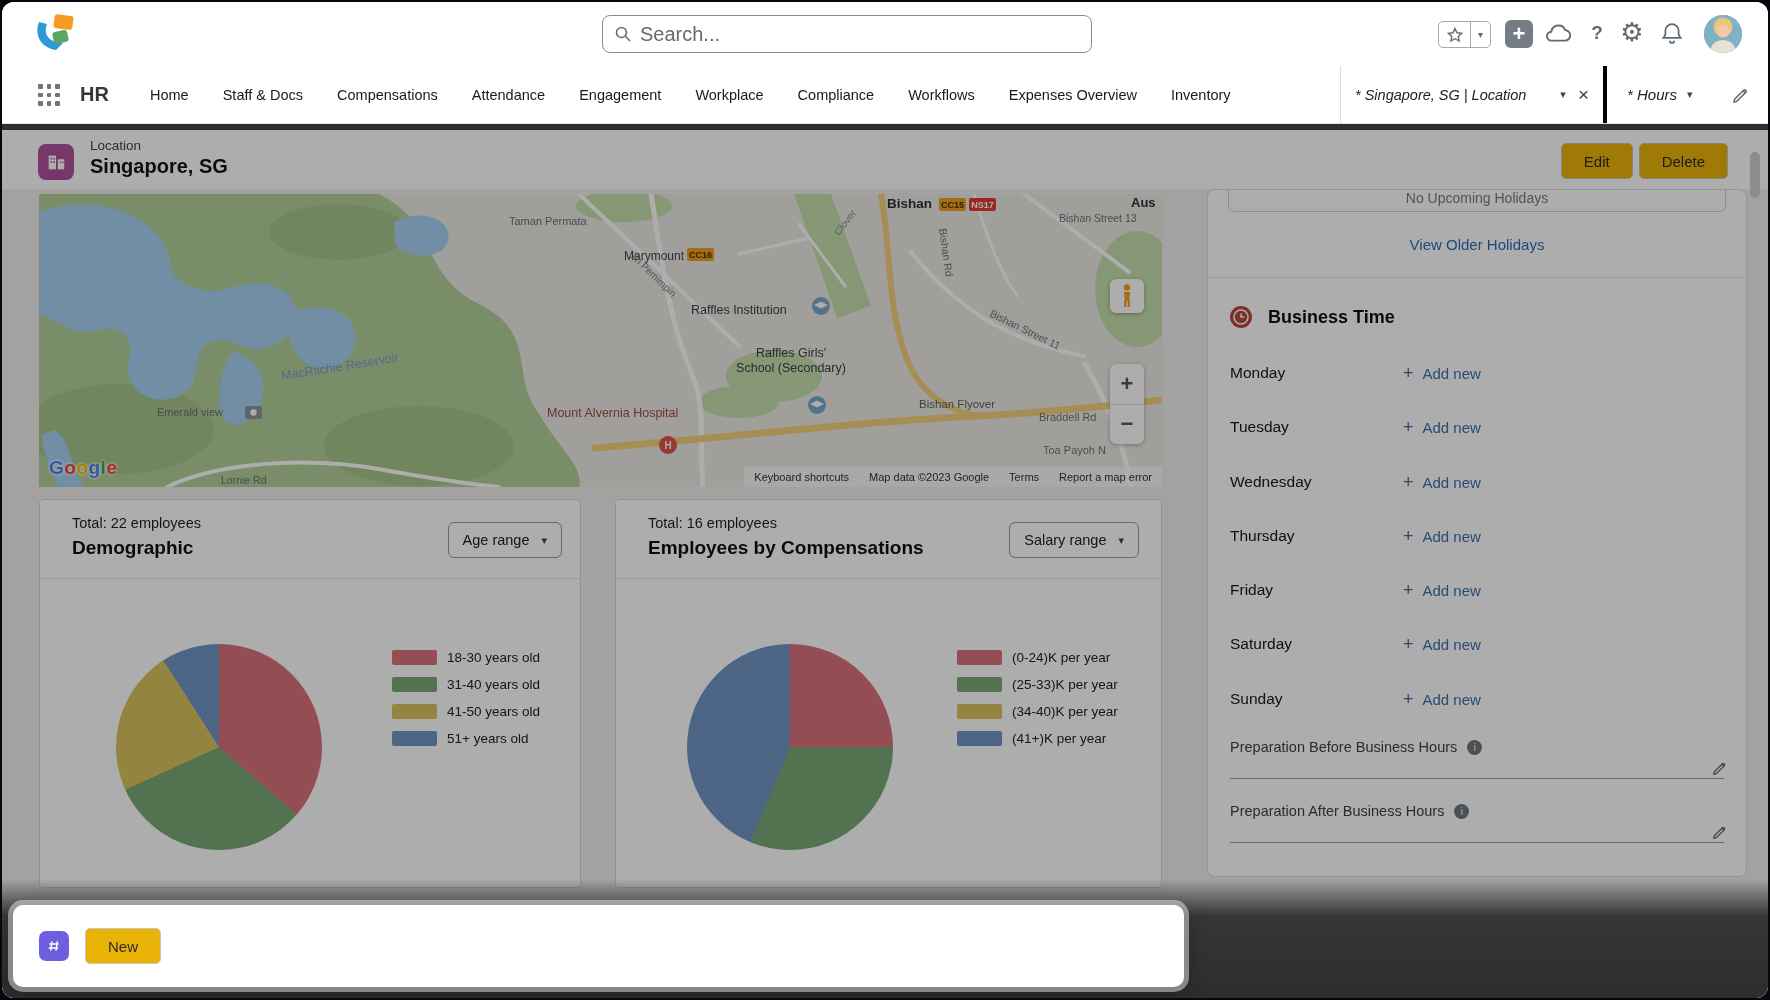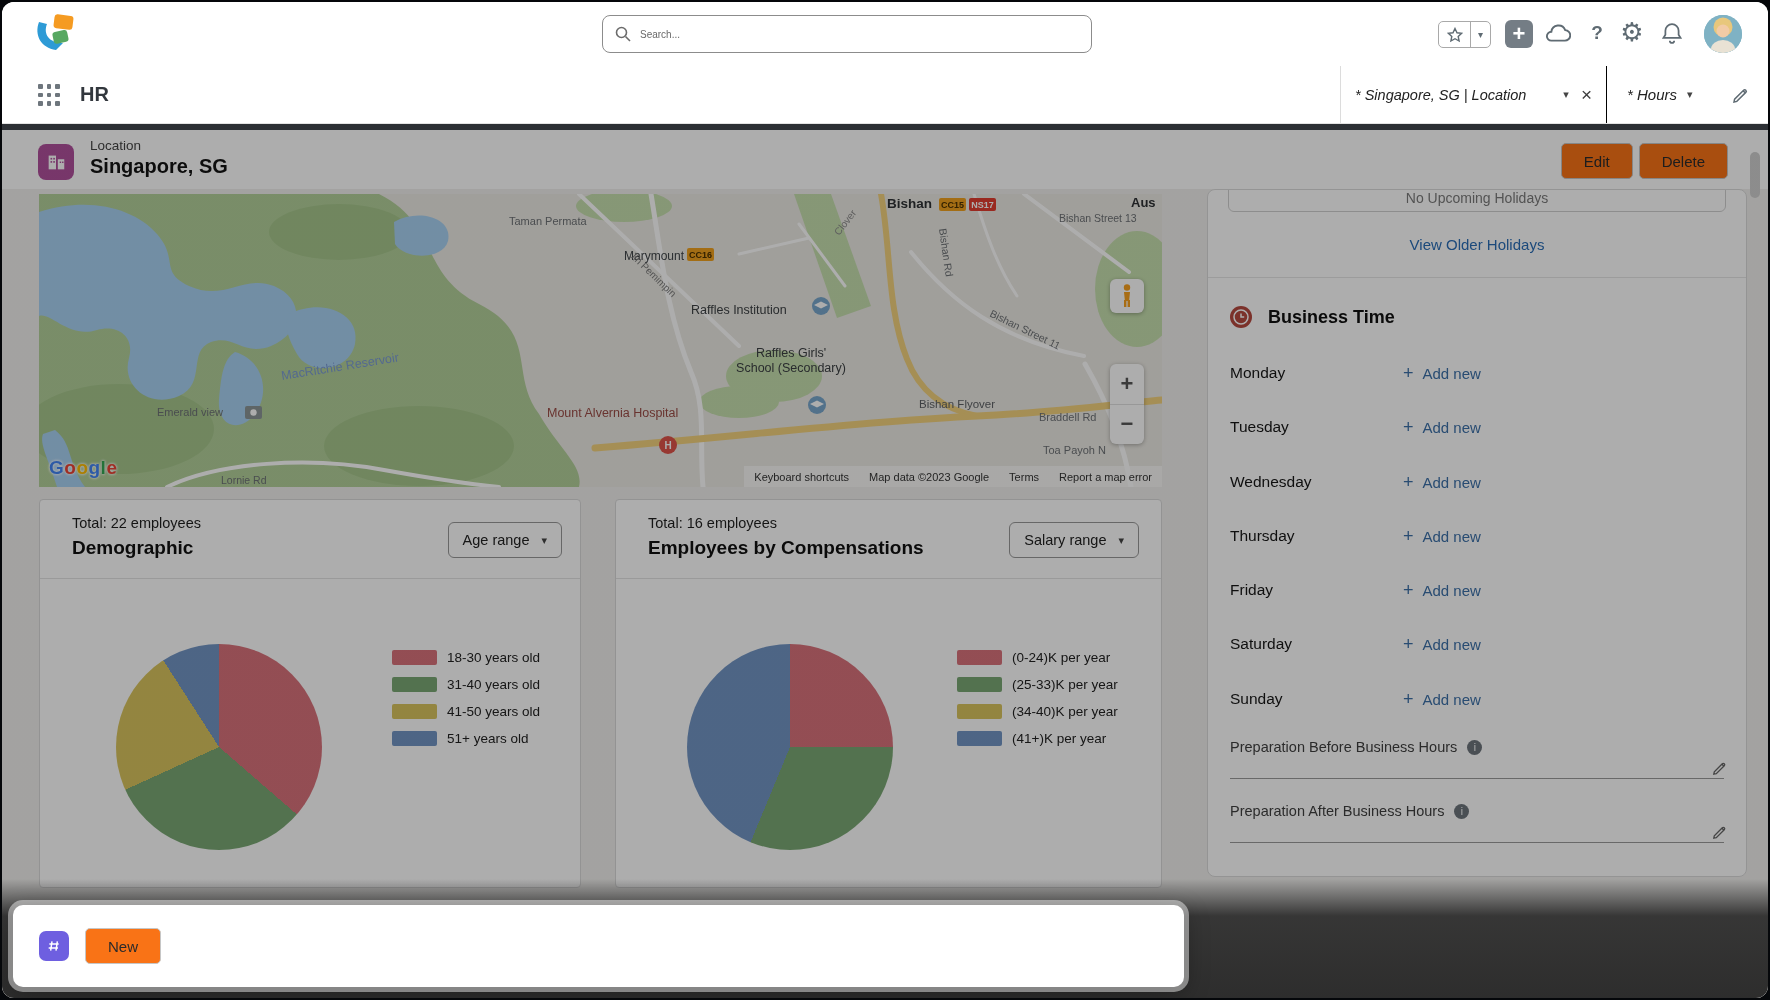--- a/index.html
+++ b/index.html
@@ -3,60 +3,60 @@
 <meta charset="utf-8">
 <style>
 *{margin:0;padding:0;box-sizing:border-box}
 html,body{width:1770px;height:1000px;background:#05070a;font-family:"Liberation Sans",sans-serif;overflow:hidden}
 .window{position:absolute;inset:2px;border-radius:12px;background:#fff;overflow:hidden}
 
 
 .topbar{position:absolute;left:0;top:0;right:0;height:64px;background:#fff;z-index:30}
 .logo{position:absolute;left:30px;top:11px;width:46px;height:42px}
 .search{position:absolute;left:600px;top:13px;width:490px;height:38px;border:1px solid #8c8c8c;border-radius:8px;background:#fff;display:flex;align-items:center;padding:0 12px;gap:9px}
-.search input{border:none;outline:none;font-size:10px;color:#737373;flex:1;background:transparent}
+.search input{border:none;outline:none;font-size:20px;color:#737373;flex:1;background:transparent}
 .search input::placeholder{color:#696969}
 .tb-btn{position:absolute;display:flex;align-items:center;justify-content:center;color:#5f6b73;cursor:pointer}
 .fav-group{left:1436px;top:19px;height:27px;border:1px solid #a9a9a9;border-radius:5px;display:flex;align-items:stretch}
 .fav-seg{width:31px;display:flex;align-items:center;justify-content:center}
 .fav-seg.drop{width:20px;border-left:1px solid #a9a9a9;font-size:10px;color:#5f6b73}
 .plus-btn{left:1503px;top:18px;width:28px;height:28px;background:#747d85;border-radius:6px;color:#fff;font-size:22px;font-weight:700;line-height:1}
 .cloud-btn{left:1540px;top:21px;width:32px;height:22px}
 .help-btn{left:1582px;top:17px;width:26px;height:28px;font-size:19px;font-weight:700}
 .gear-btn{left:1614px;top:13px;width:32px;height:34px;font-size:26px}
 .bell-btn{left:1656px;top:18px;width:28px;height:26px}
 .avatar{left:1702px;top:13px;width:38px;height:38px;border-radius:50%;overflow:hidden;background:#7fb2c4}
 
 
 .navbar{position:absolute;left:0;top:64px;right:0;height:58px;background:#fff;z-index:30;border-bottom:1px solid #e3e3e3}
 .waffle{position:absolute;left:36px;top:18px;width:23px;height:23px;display:grid;grid-template-columns:repeat(3,1fr);gap:3px;cursor:pointer}
 .waffle i{width:4.5px;height:4.5px;background:#6e767d;border-radius:1px}
 .app-name{position:absolute;left:78px;top:0;height:57px;display:flex;align-items:center;font-size:20px;font-weight:700;color:#32373d}
 .tabs{position:absolute;left:148px;top:0;height:57px;display:flex;align-items:center;gap:34px;font-size:14.5px;color:#191919;white-space:nowrap}
 .tab{cursor:pointer}
-.active-tab{position:absolute;left:1338px;top:0;width:267px;height:57px;border-left:1px solid #dcdcdc;border-right:1px solid #000000;display:flex;align-items:center;padding:0 14px;gap:12px;cursor:pointer}
+.active-tab{position:absolute;left:1338px;top:0;width:267px;height:57px;border-left:1px solid #dcdcdc;border-right:4px solid #000000;display:flex;align-items:center;padding:0 14px;gap:12px;cursor:pointer}
 .active-tab .lbl{font-style:italic;font-size:14.5px;color:#222;flex:1}
 .chev{font-size:11px;color:#444;font-style:normal}
 .tab-close{font-size:19px;color:#3e3e3e;line-height:1;cursor:pointer}
 .more-tab{position:absolute;left:1625px;top:0;height:57px;display:flex;align-items:center;gap:10px;cursor:pointer}
 .more-tab .lbl{font-style:italic;font-size:15px;color:#222}
 .nav-pencil{position:absolute;left:1730px;top:20px;width:18px;height:18px;cursor:pointer}
 
 
 .content{position:absolute;left:0;top:122px;right:0;bottom:0;background:#f0efed}
 .dim{position:absolute;inset:0;z-index:5;pointer-events:none;
  background:linear-gradient(180deg,rgba(0,0,0,.32) 0px,rgba(0,0,0,.32) 755px,rgba(8,8,8,.80) 792px,rgba(8,8,8,.84) 100%)}
 
 .page-header{position:absolute;left:0;top:0;right:0;height:65px;background:#fff;border-top:6px solid #40454c}
 .ph-icon{position:absolute;left:36px;top:14px;width:36px;height:36px;border-radius:8px;display:flex;align-items:center;justify-content:center}
 .ph-meta{position:absolute;left:88px;top:8px}
 .ph-type{font-size:13.5px;color:#444}
 .ph-title{font-size:20px;font-weight:700;color:#121212;margin-top:2px}
 .ph-actions{position:absolute;right:40px;top:13px;display:flex;gap:6px}
-.btn{height:36px;padding:0 22px;border:1px solid #c6c6c6;border-radius:5px;background:#f97316;font-size:15px;color:#2b2b2b;cursor:pointer;font-family:inherit}
+.btn{height:36px;padding:0 22px;border:1px solid #c6c6c6;border-radius:5px;background:#eab308;font-size:15px;color:#2b2b2b;cursor:pointer;font-family:inherit}
 .scroll-thumb{position:absolute;left:1748px;top:28px;width:10px;height:46px;background:#cfcfcf;border-radius:5px;cursor:pointer}
 
 
 .map-wrap{position:absolute;left:37px;top:70px;width:1123px;height:293px;background:#eceae4;overflow:hidden}
 .map-svg{position:absolute;left:0;top:0;font-family:"Liberation Sans",sans-serif}
 .pegman-box,.zoom-box{position:absolute;left:1071px;width:34px;background:#fff;border-radius:6px;box-shadow:0 1px 4px rgba(0,0,0,.3);display:flex;flex-direction:column;align-items:center}
 .pegman-box{top:85px;height:34px;justify-content:center;cursor:pointer}
 .zoom-box{top:170px;height:80px}
 .zoom-btn{flex:1;width:100%;display:flex;align-items:center;justify-content:center;font-size:22px;font-weight:700;color:#565656;cursor:pointer}
 .zoom-box .zoom-btn:first-child{border-bottom:1px solid #e0e0e0}
@@ -158,20 +158,32 @@
         <i></i>
         <i></i>
         <i></i>
         <i></i>
         <i></i>
         <i></i>
         <i></i>
         <i></i>
       </div>
     <div class="app-name">HR</div>
+    <div class="tabs">
+      <span class="tab">Home</span>
+      <span class="tab">Staff &amp; Docs</span>
+      <span class="tab">Compensations</span>
+      <span class="tab">Attendance</span>
+      <span class="tab">Engagement</span>
+      <span class="tab">Workplace</span>
+      <span class="tab">Compliance</span>
+      <span class="tab">Workflows</span>
+      <span class="tab">Expenses Overview</span>
+      <span class="tab">Inventory</span>
+    </div>
     <div class="active-tab">
       <span class="lbl">* Singapore, SG | Location</span>
       <span class="chev">▾</span>
       <span class="tab-close">×</span>
     </div>
     <div class="more-tab">
       <span class="lbl">* Hours</span>
       <span class="chev">▾</span>
     </div>
     <svg class="nav-pencil" viewBox="0 0 18 18">

